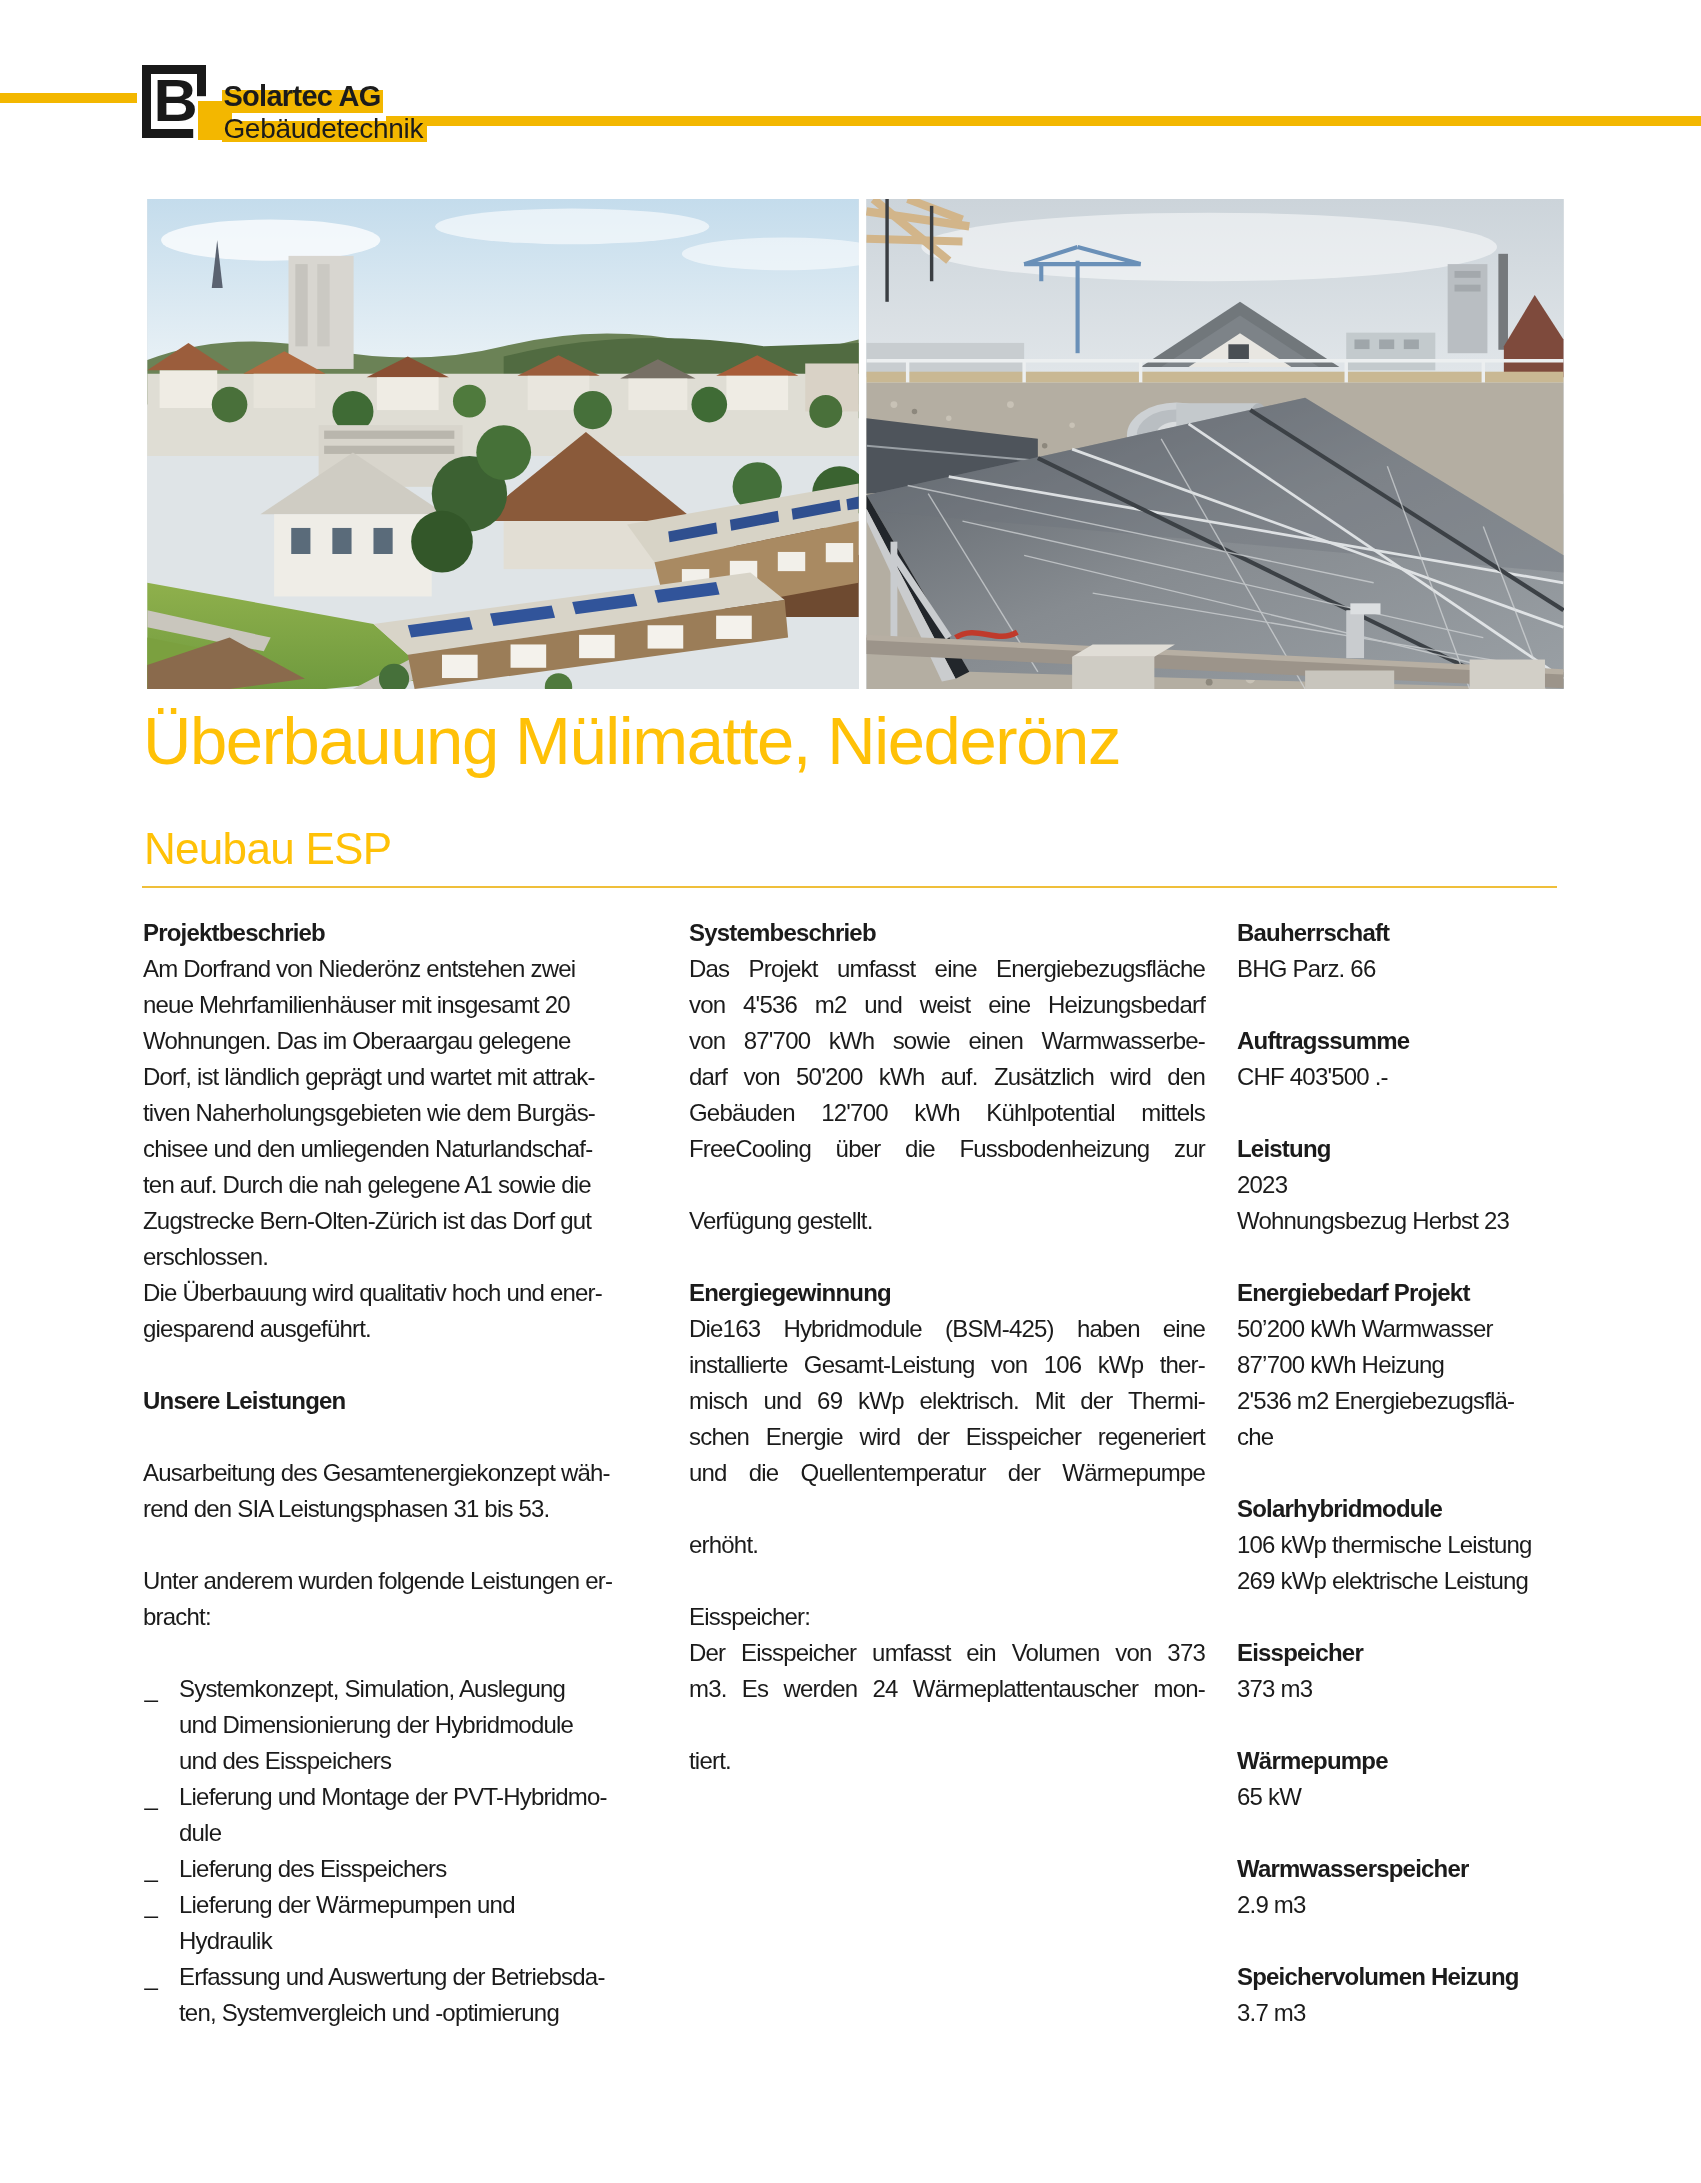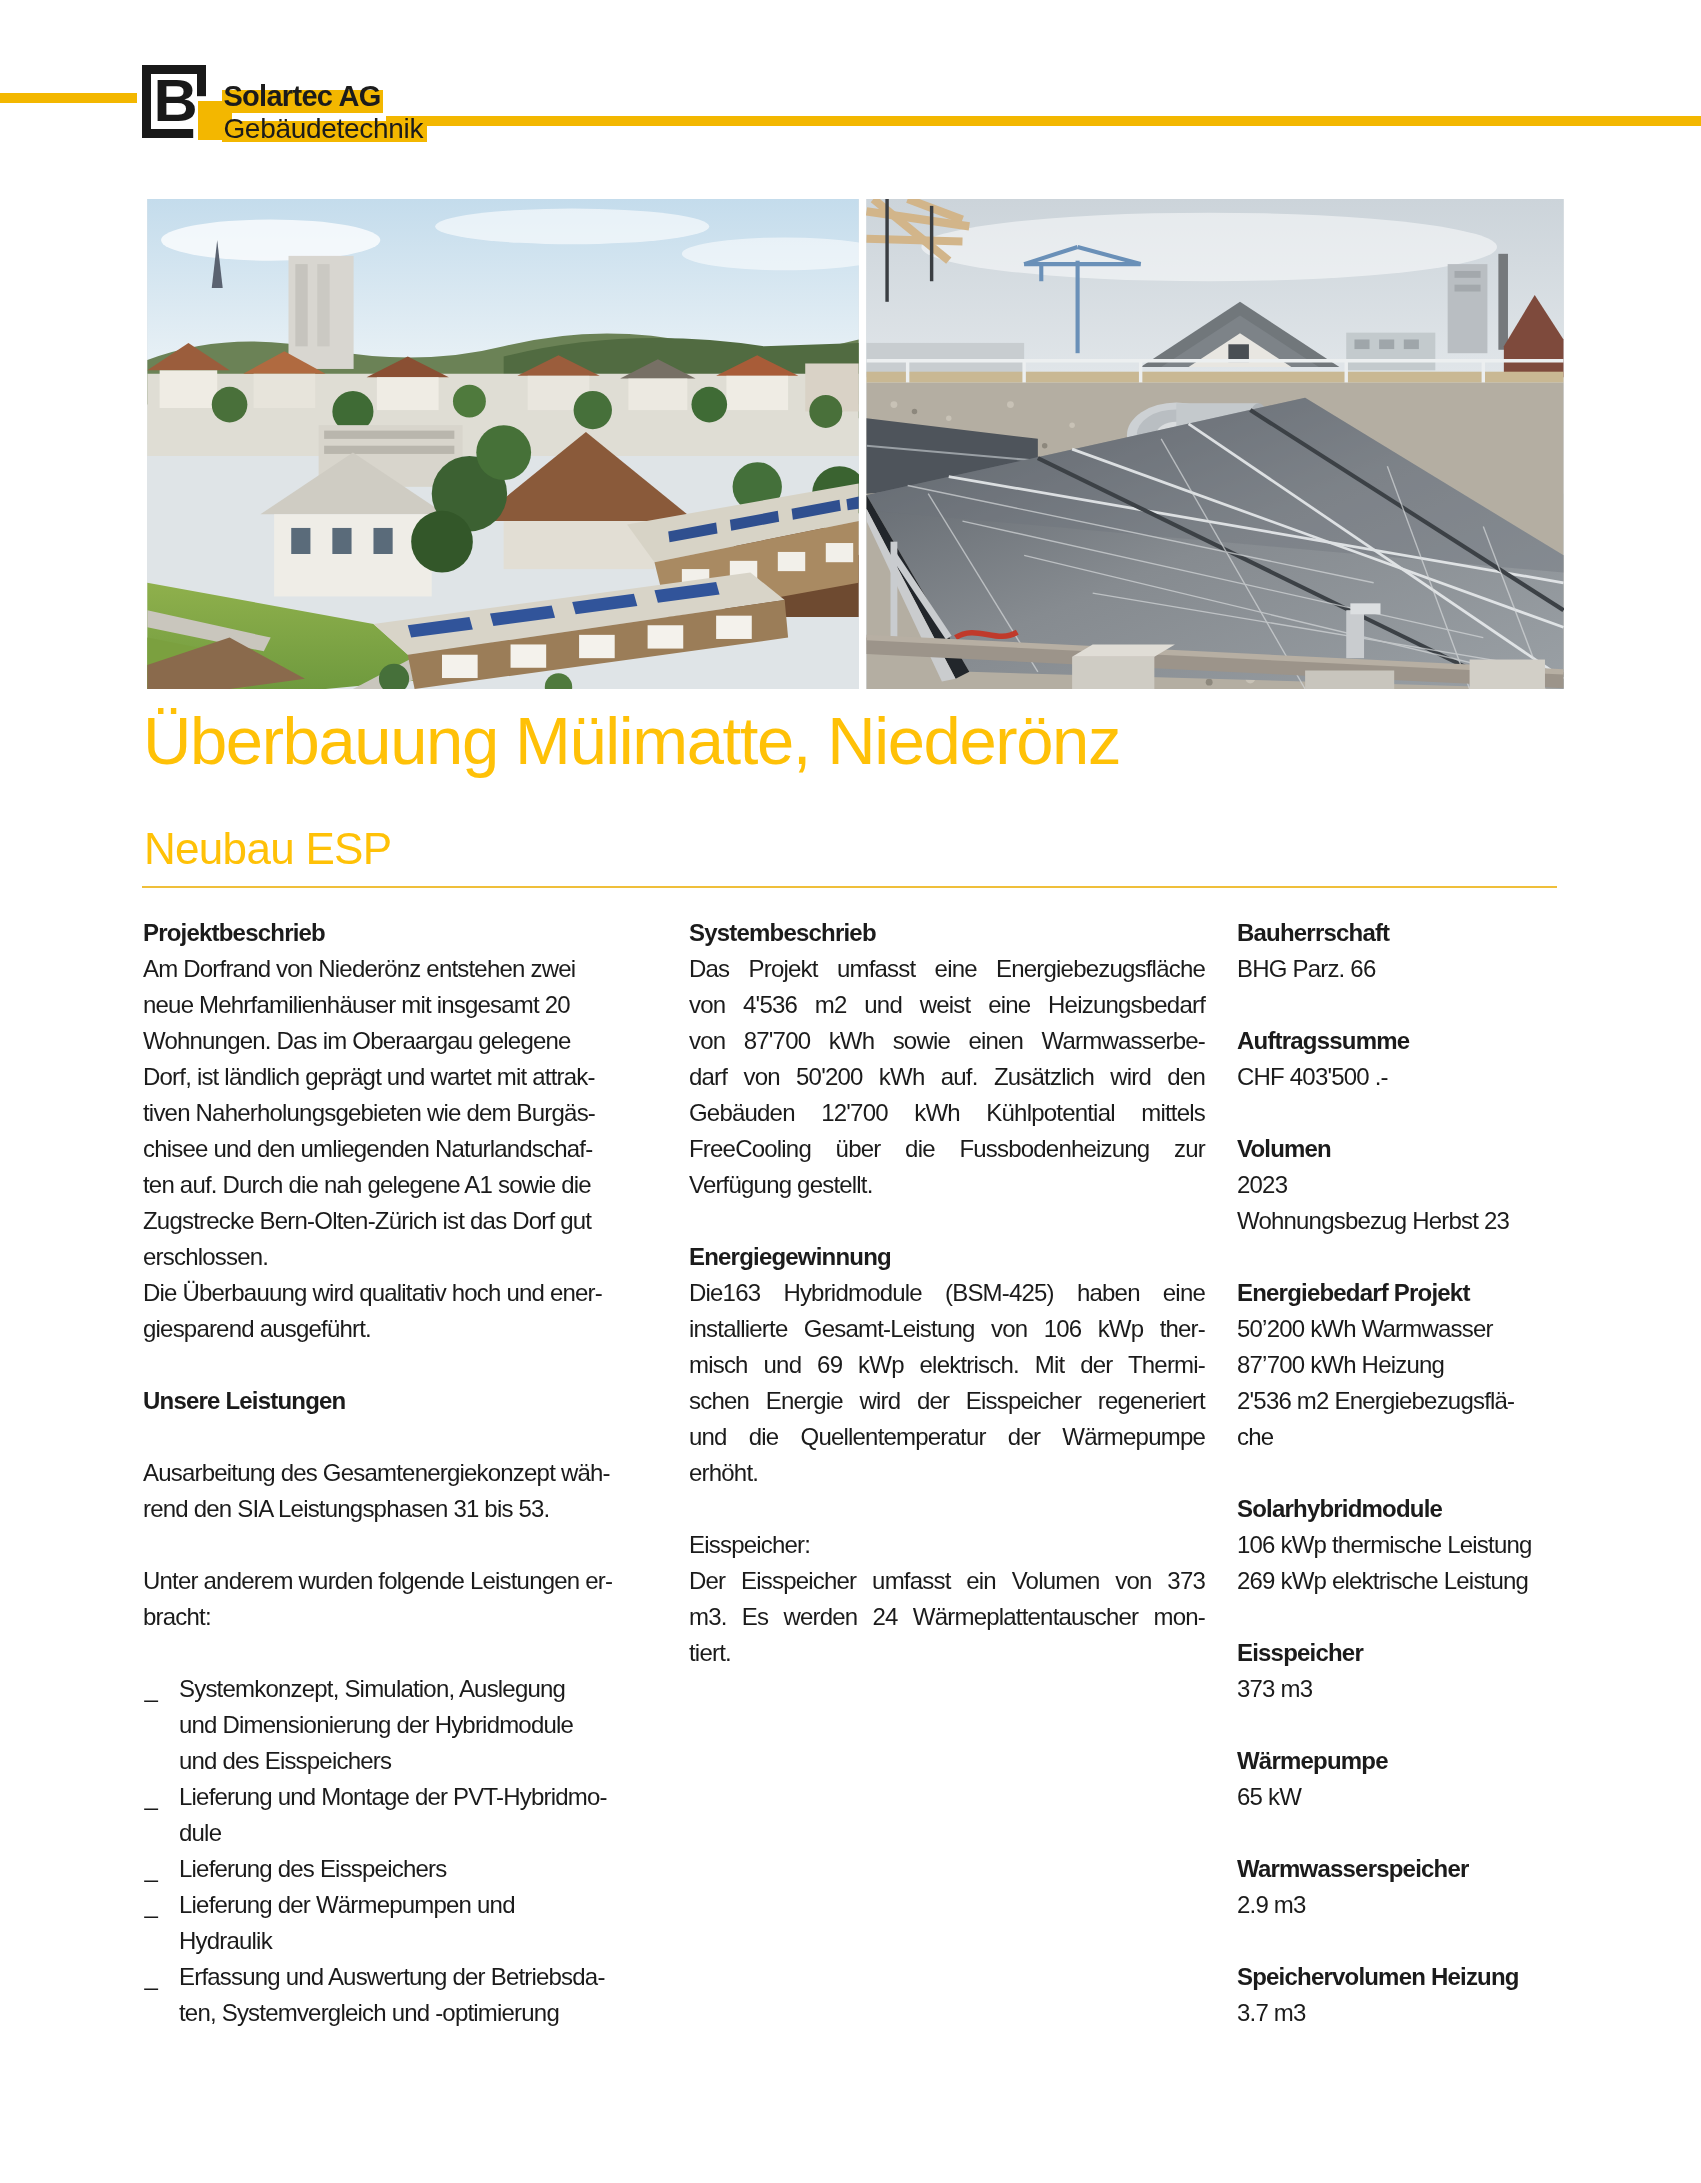--- a/index.html
+++ b/index.html
@@ -34,21 +34,21 @@
   .title-rule{position:absolute;left:142px;top:886px;width:1415px;height:2.1px;background:var(--rule);}
   
   .col{position:absolute;top:915px;font-size:24px;letter-spacing:-0.8px;line-height:36px;}
   .col-1{left:143px;width:511px;}
   .col-2{left:689px;width:516px;}
   .col-3{left:1237px;width:357px;}
   .hd{font-weight:bold;}
   .mb{margin-bottom:36px;}
   .ln{white-space:nowrap;}
   .justify .ln{white-space:normal;text-align:justify;text-align-last:justify;}
-  .justify .ln:last-child{text-align-last:left;}
+  .justify .ln:last-child{text-align-last:left;margin-top:36px;}
   .bullet-item{position:relative;padding-left:36px;}
   .bullet-marker{position:absolute;left:1.4px;top:0;}
   
   [data-interactable]{outline:none;}
 </style>
 </head>
 <body>
 
 <div class="page" data-interactable="false">
 
@@ -429,21 +429,21 @@
           <div class="ln">BHG Parz. 66</div>
         </div>
     </div>
     <div class="mb" data-interactable="false">
       <div class="hd" data-interactable="false">Auftragssumme</div>
       <div data-interactable="false">
           <div class="ln">CHF 403'500 .-</div>
         </div>
     </div>
     <div class="mb" data-interactable="false">
-      <div class="hd" data-interactable="false">Volumen</div>
+      <div class="hd" data-interactable="false">Leistung</div>
       <div data-interactable="false">
           <div class="ln">2023</div>
           <div class="ln">Wohnungsbezug Herbst 23</div>
         </div>
     </div>
     <div class="mb" data-interactable="false">
       <div class="hd" data-interactable="false">Energiebedarf Projekt</div>
       <div data-interactable="false">
           <div class="ln">50’200 kWh Warmwasser</div>
           <div class="ln">87’700 kWh Heizung</div>

